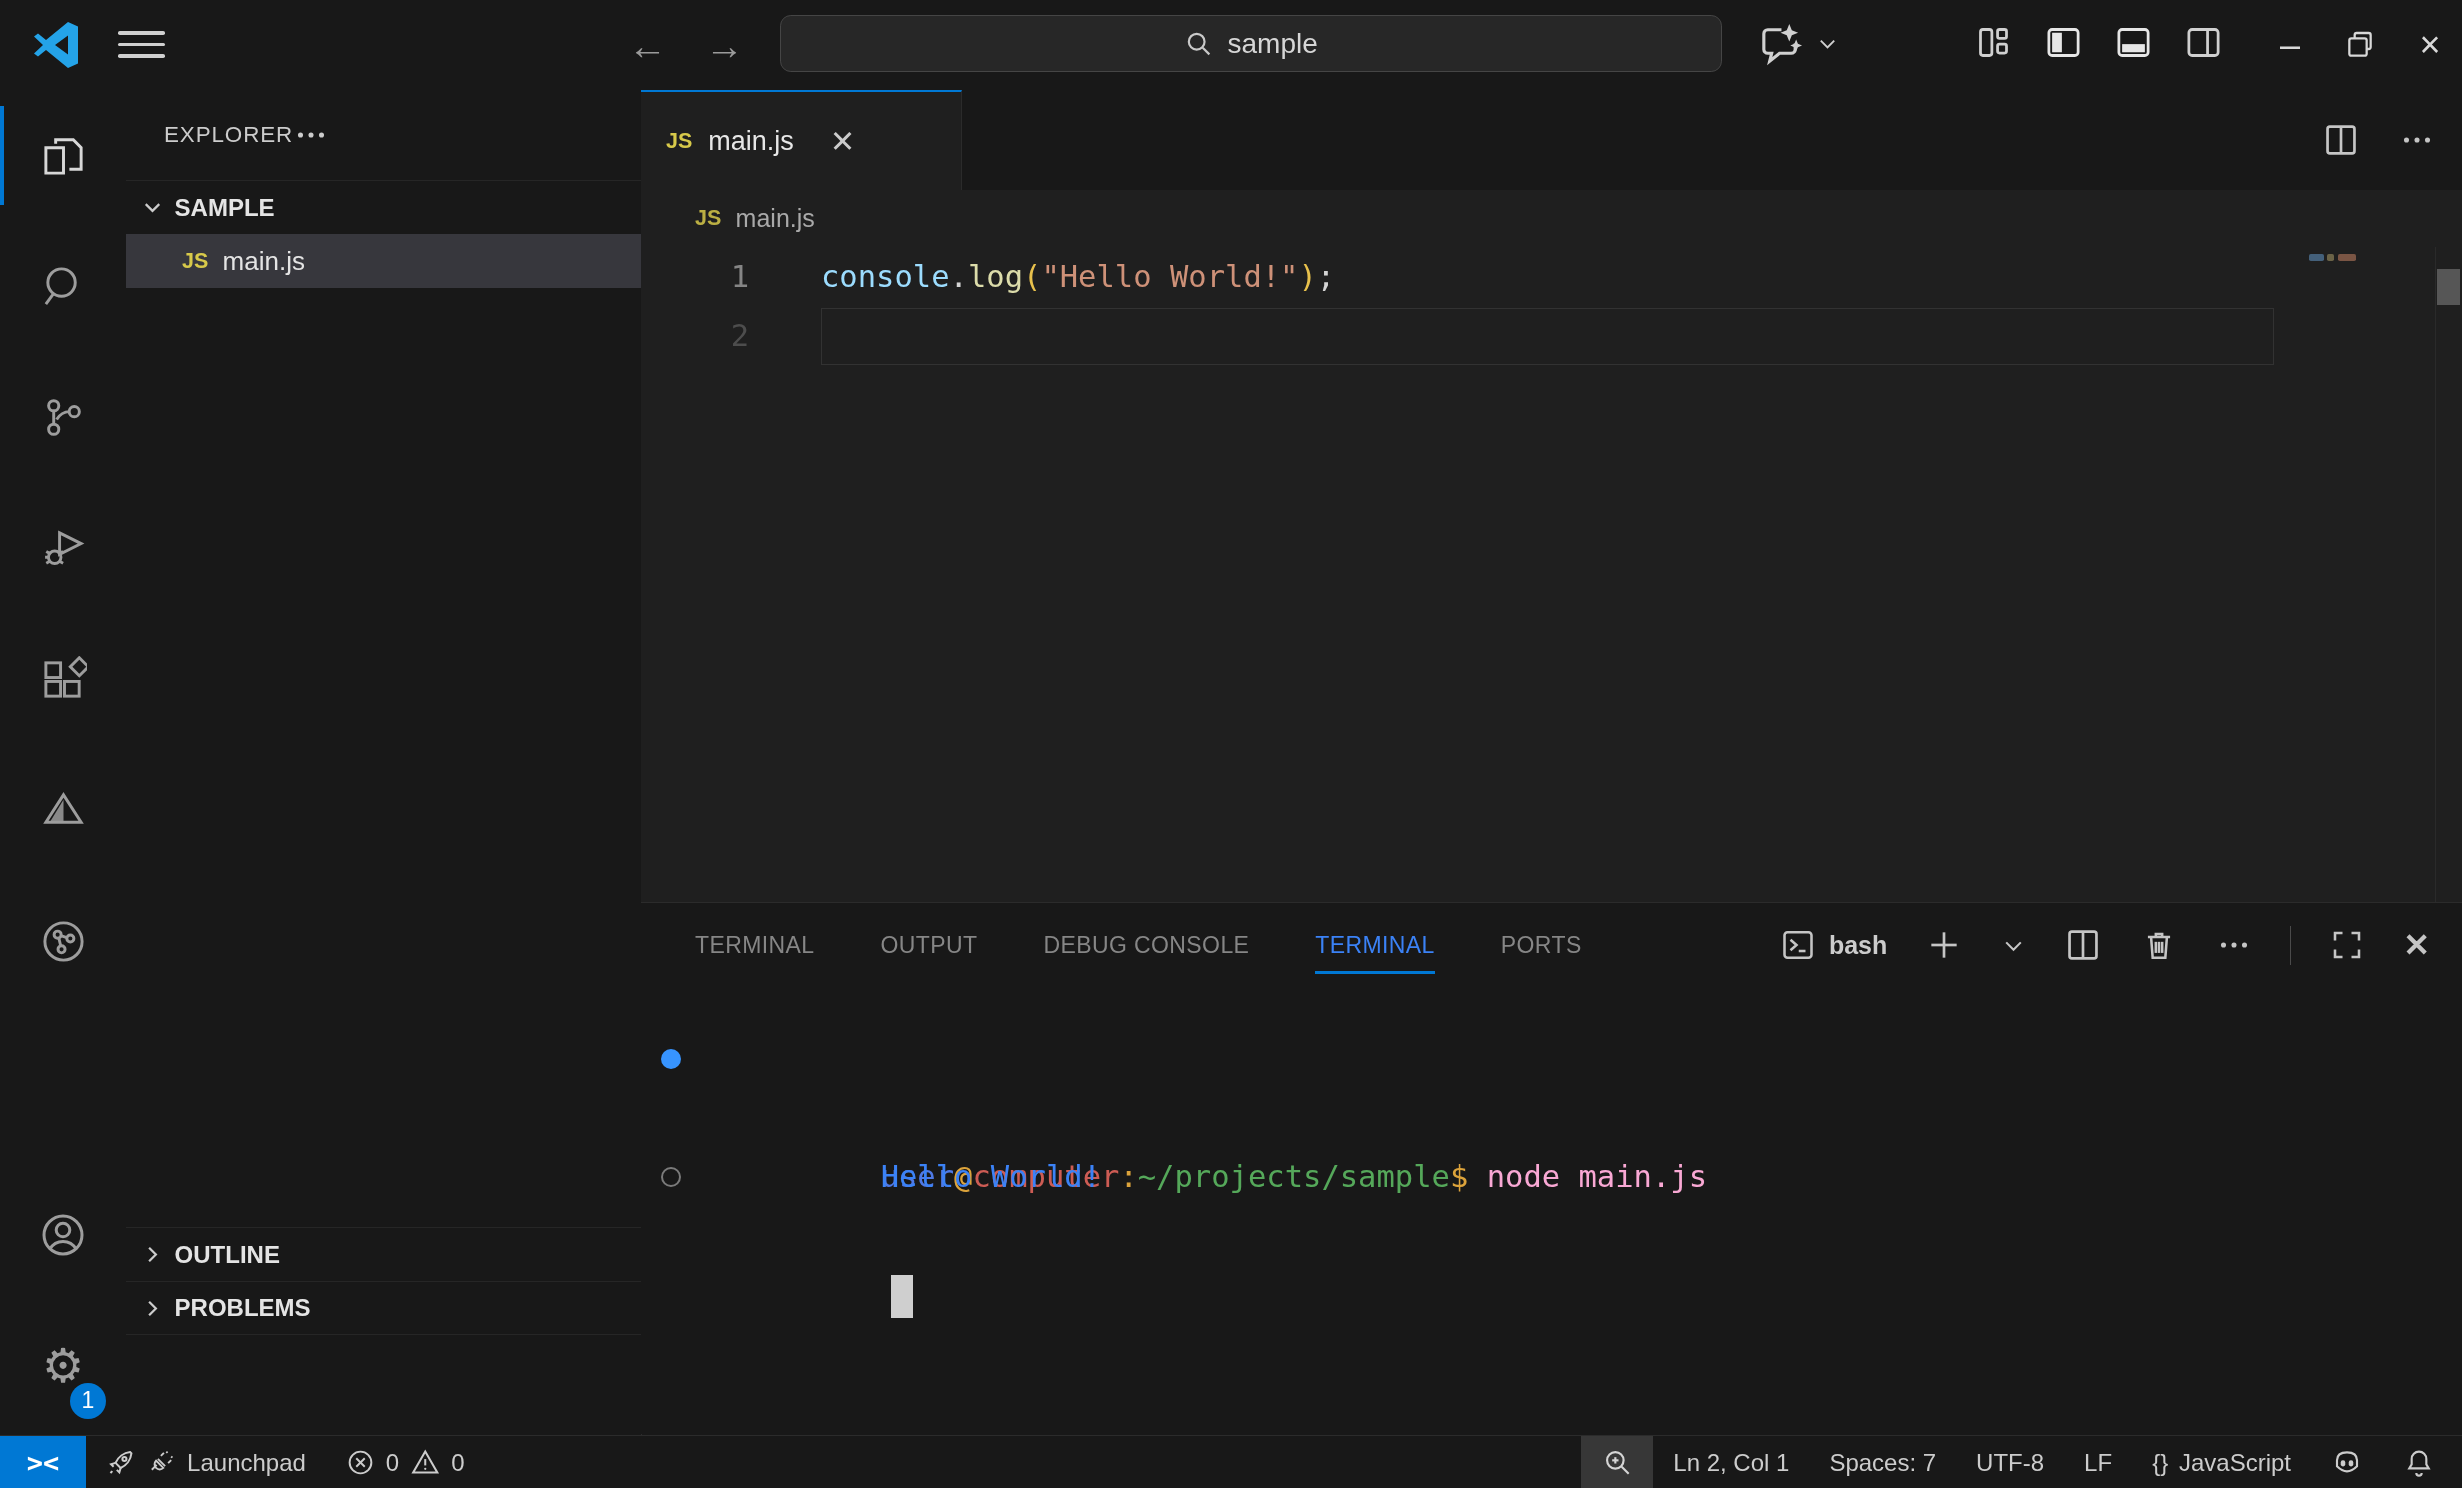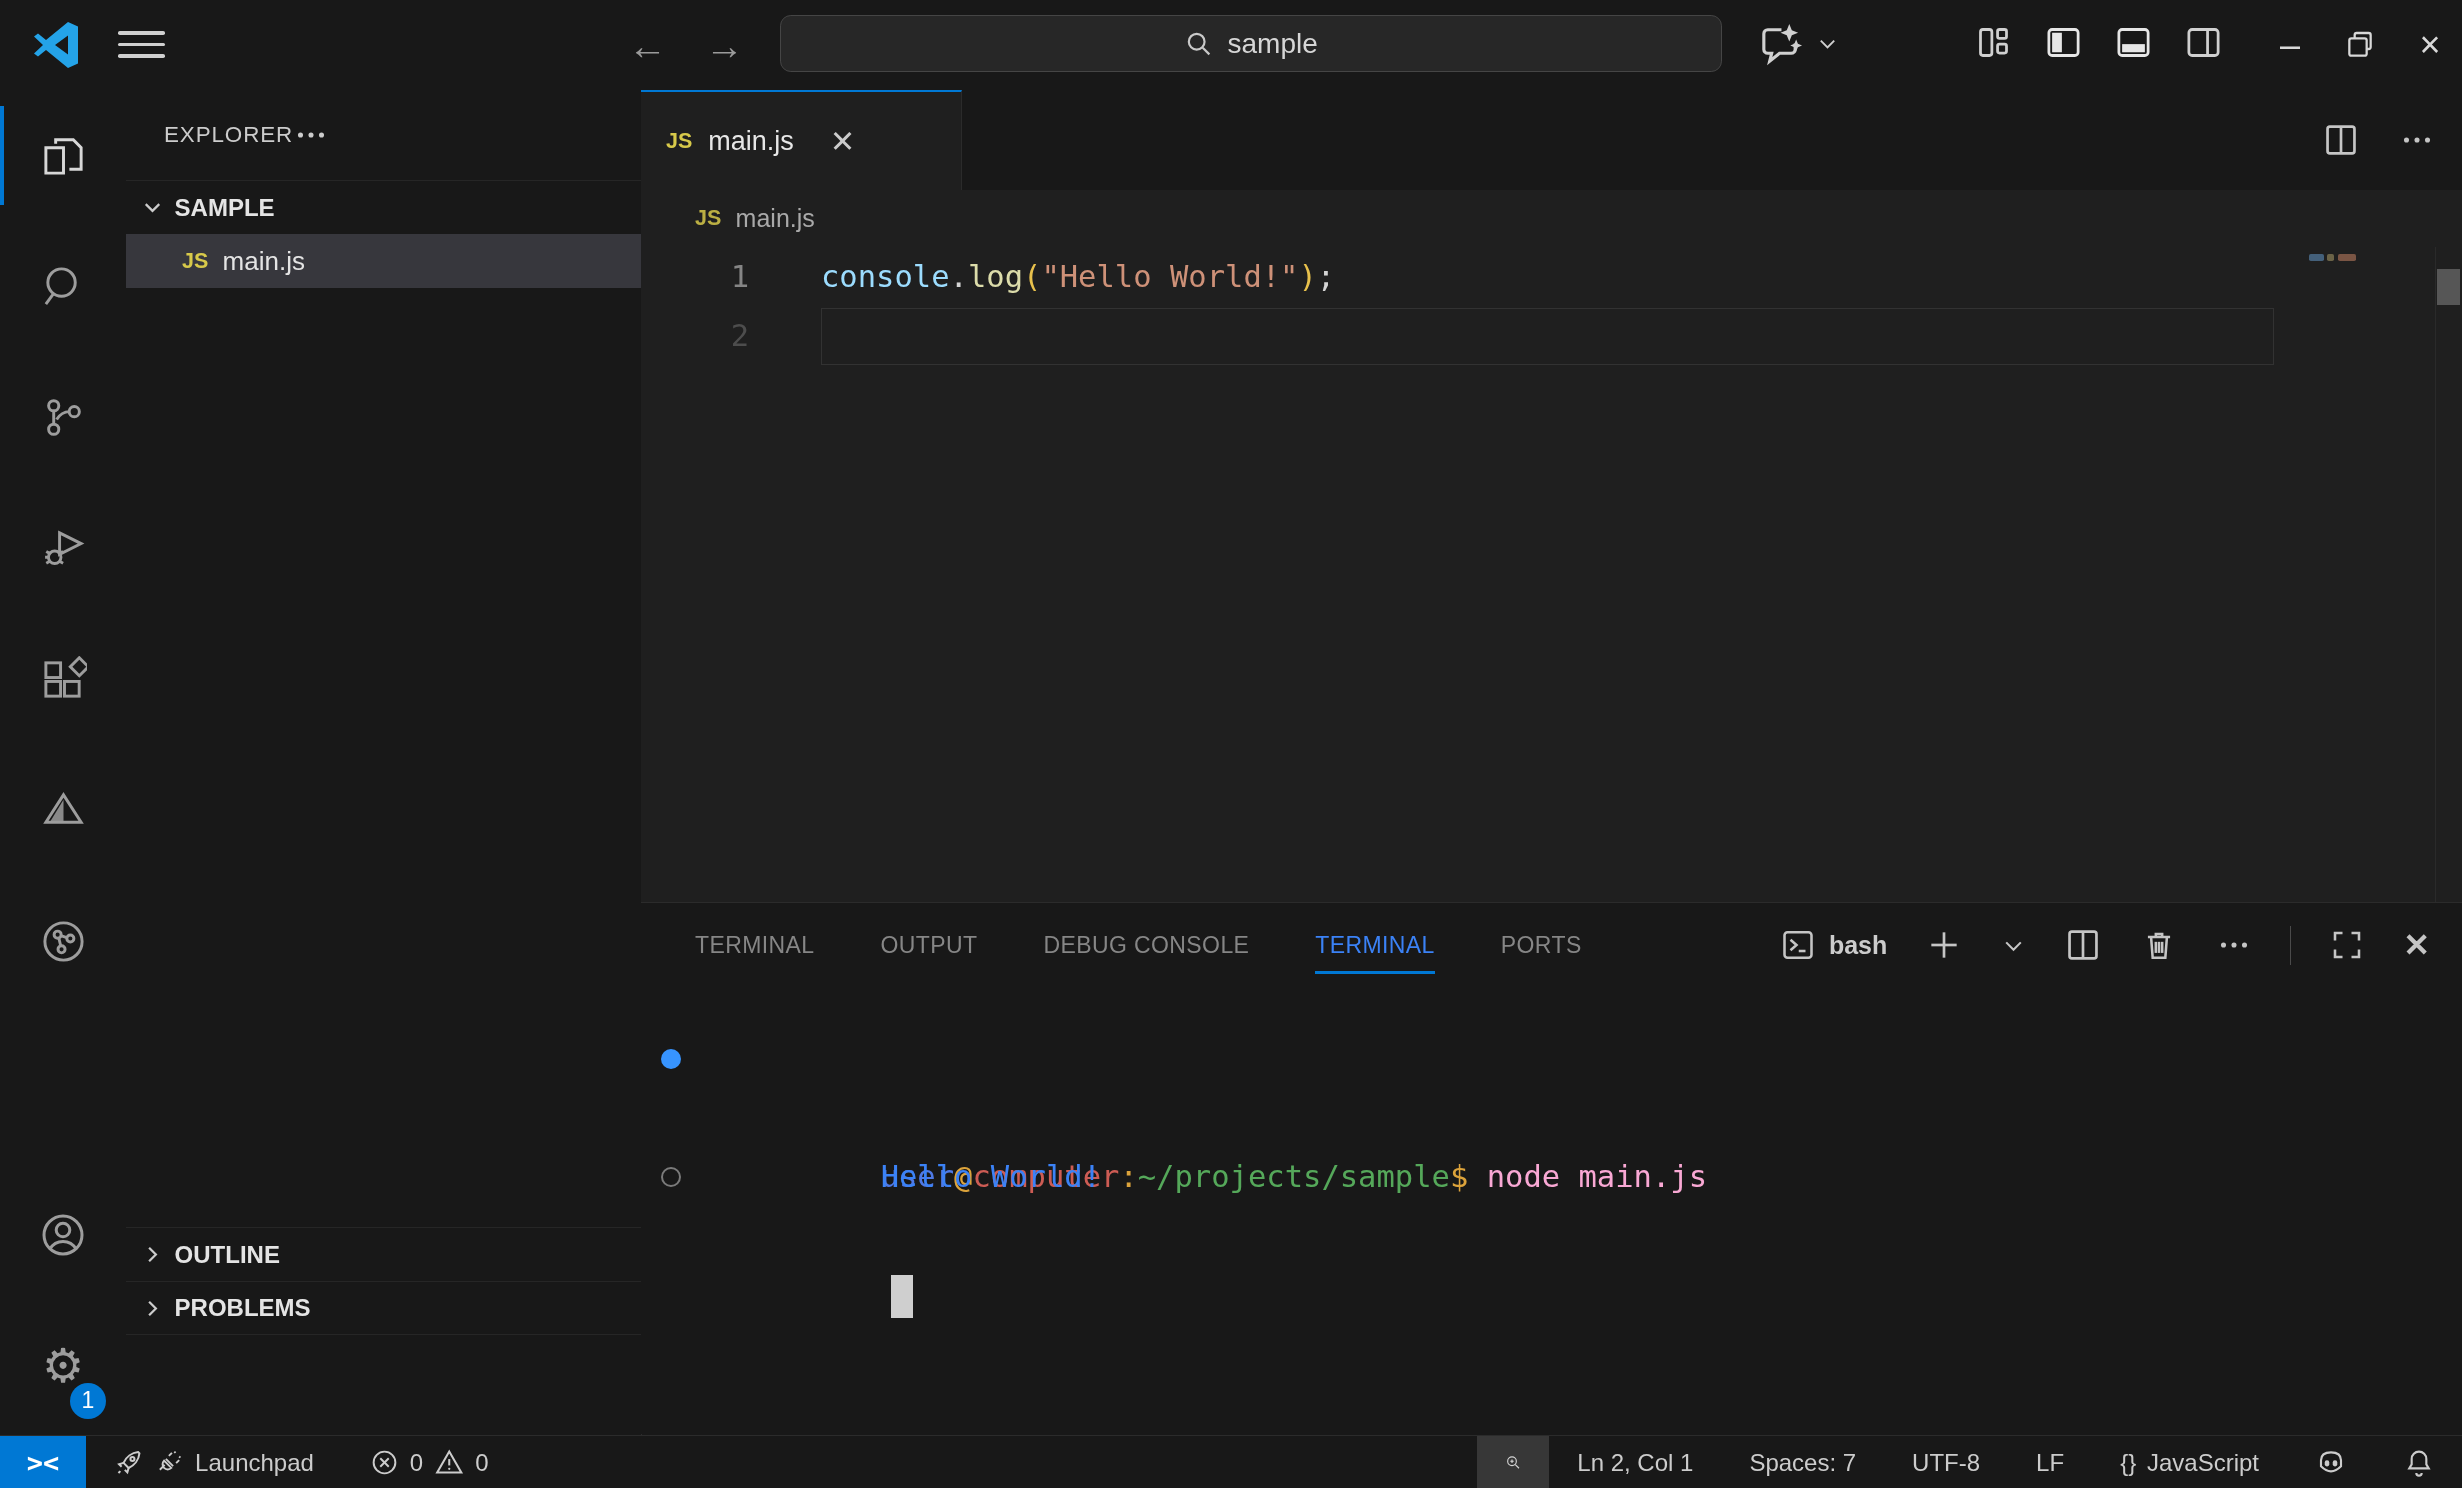--- a/index.html
+++ b/index.html
@@ -113,21 +113,21 @@
   .term-cursor { display:inline-block; width:21.5px; height:43px; background:#cfcfcf;
                  vertical-align:middle; margin-left:10.8px; }
 
   
   .statusbar { position:absolute; left:0; top:1435px; width:2462px; height:54px;
                background:#181818; border-top:0.9px solid #2b2b2b; display:flex;
                align-items:center; font-size:24px; color:#cccccc; }
   .remote { width:86px; height:54px; background:#0078d4; color:#fff; display:flex;
             align-items:center; justify-content:center; cursor:pointer;
             font-family:"DejaVu Sans Mono", monospace; font-size:27px; font-weight:bold; }
-  .sb-item { display:flex; align-items:center; gap:10.8px; padding:0 28px; height:54px;
+  .sb-item { display:flex; align-items:center; gap:10.8px; padding:0 20px; height:54px;
              cursor:pointer; }
   .sb-right { margin-left:auto; display:flex; align-items:center; }
   .zoom-chip { background:#373737; width:72px; justify-content:center; }
   svg.ic { display:block; }
 </style>
 </head>
 <body>
 
 <div class="window">
 

